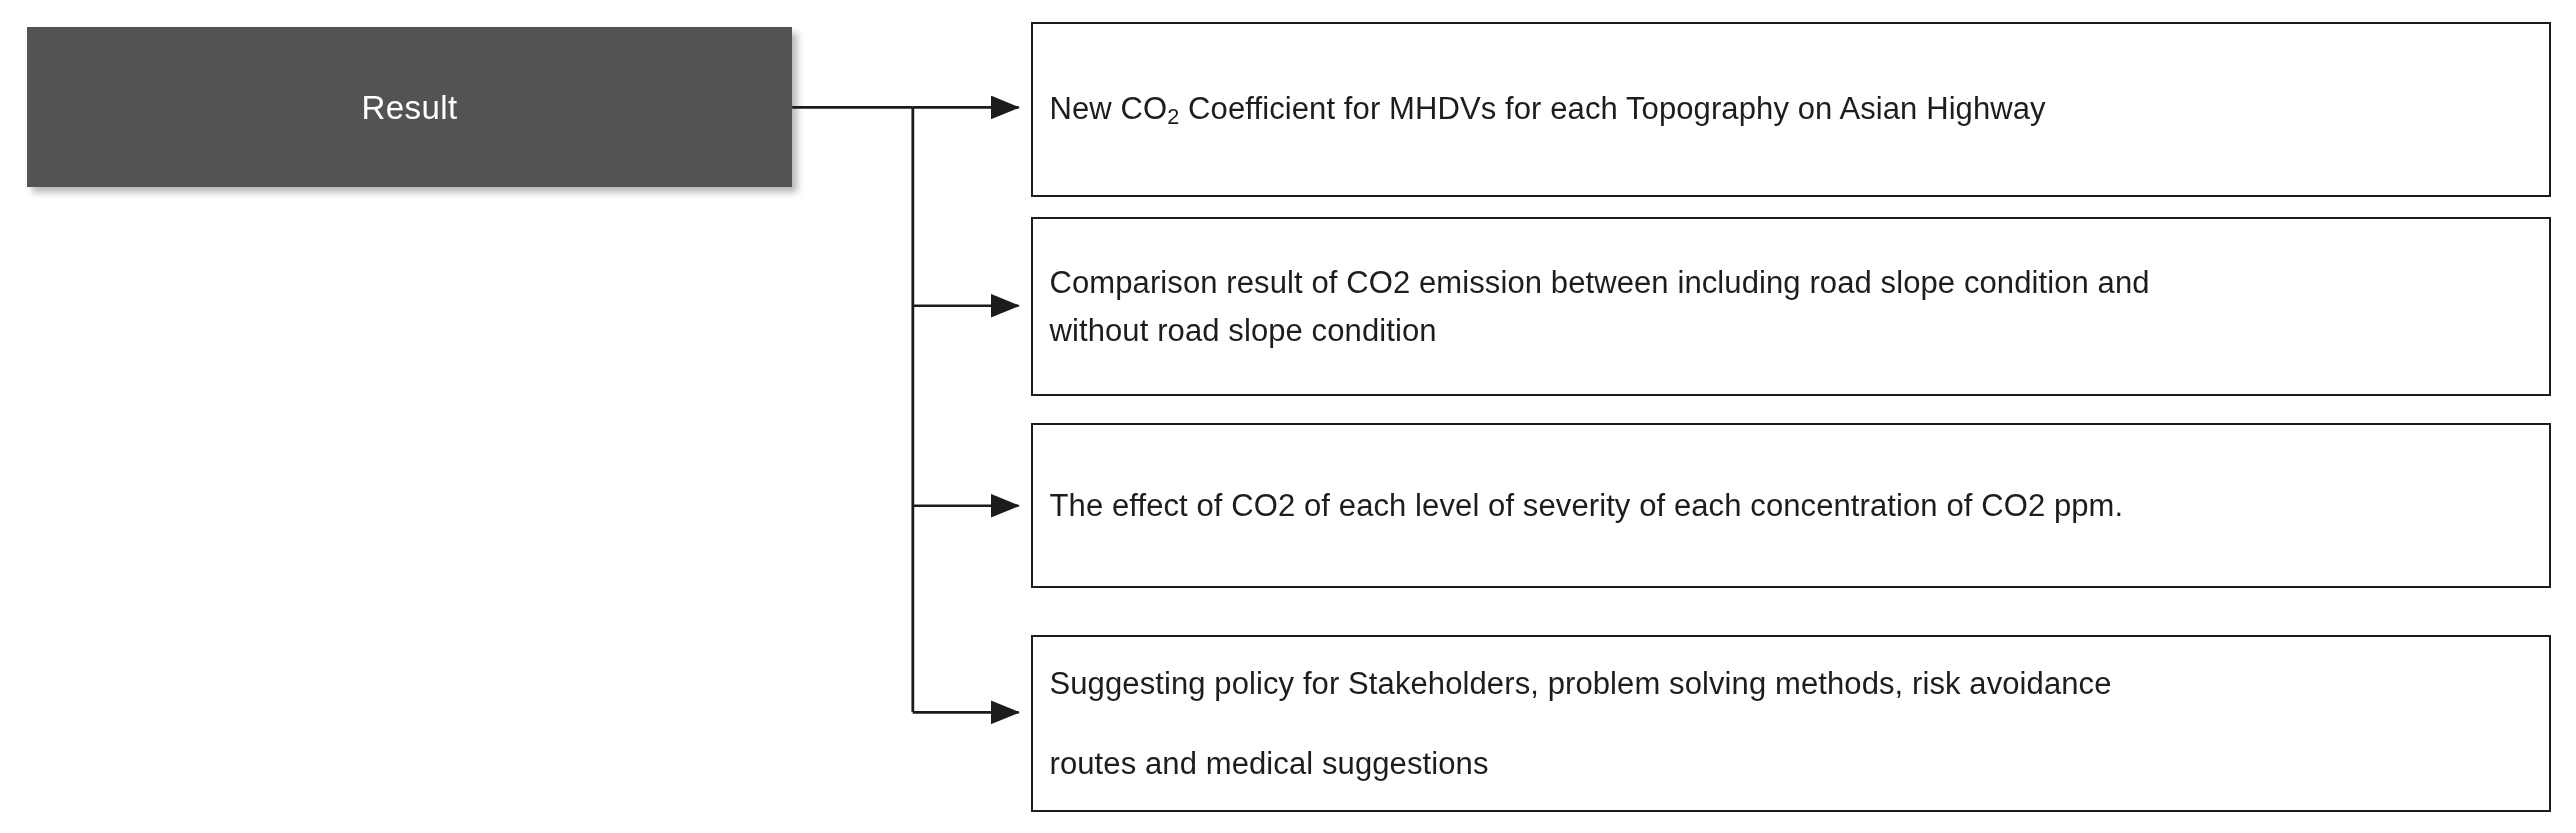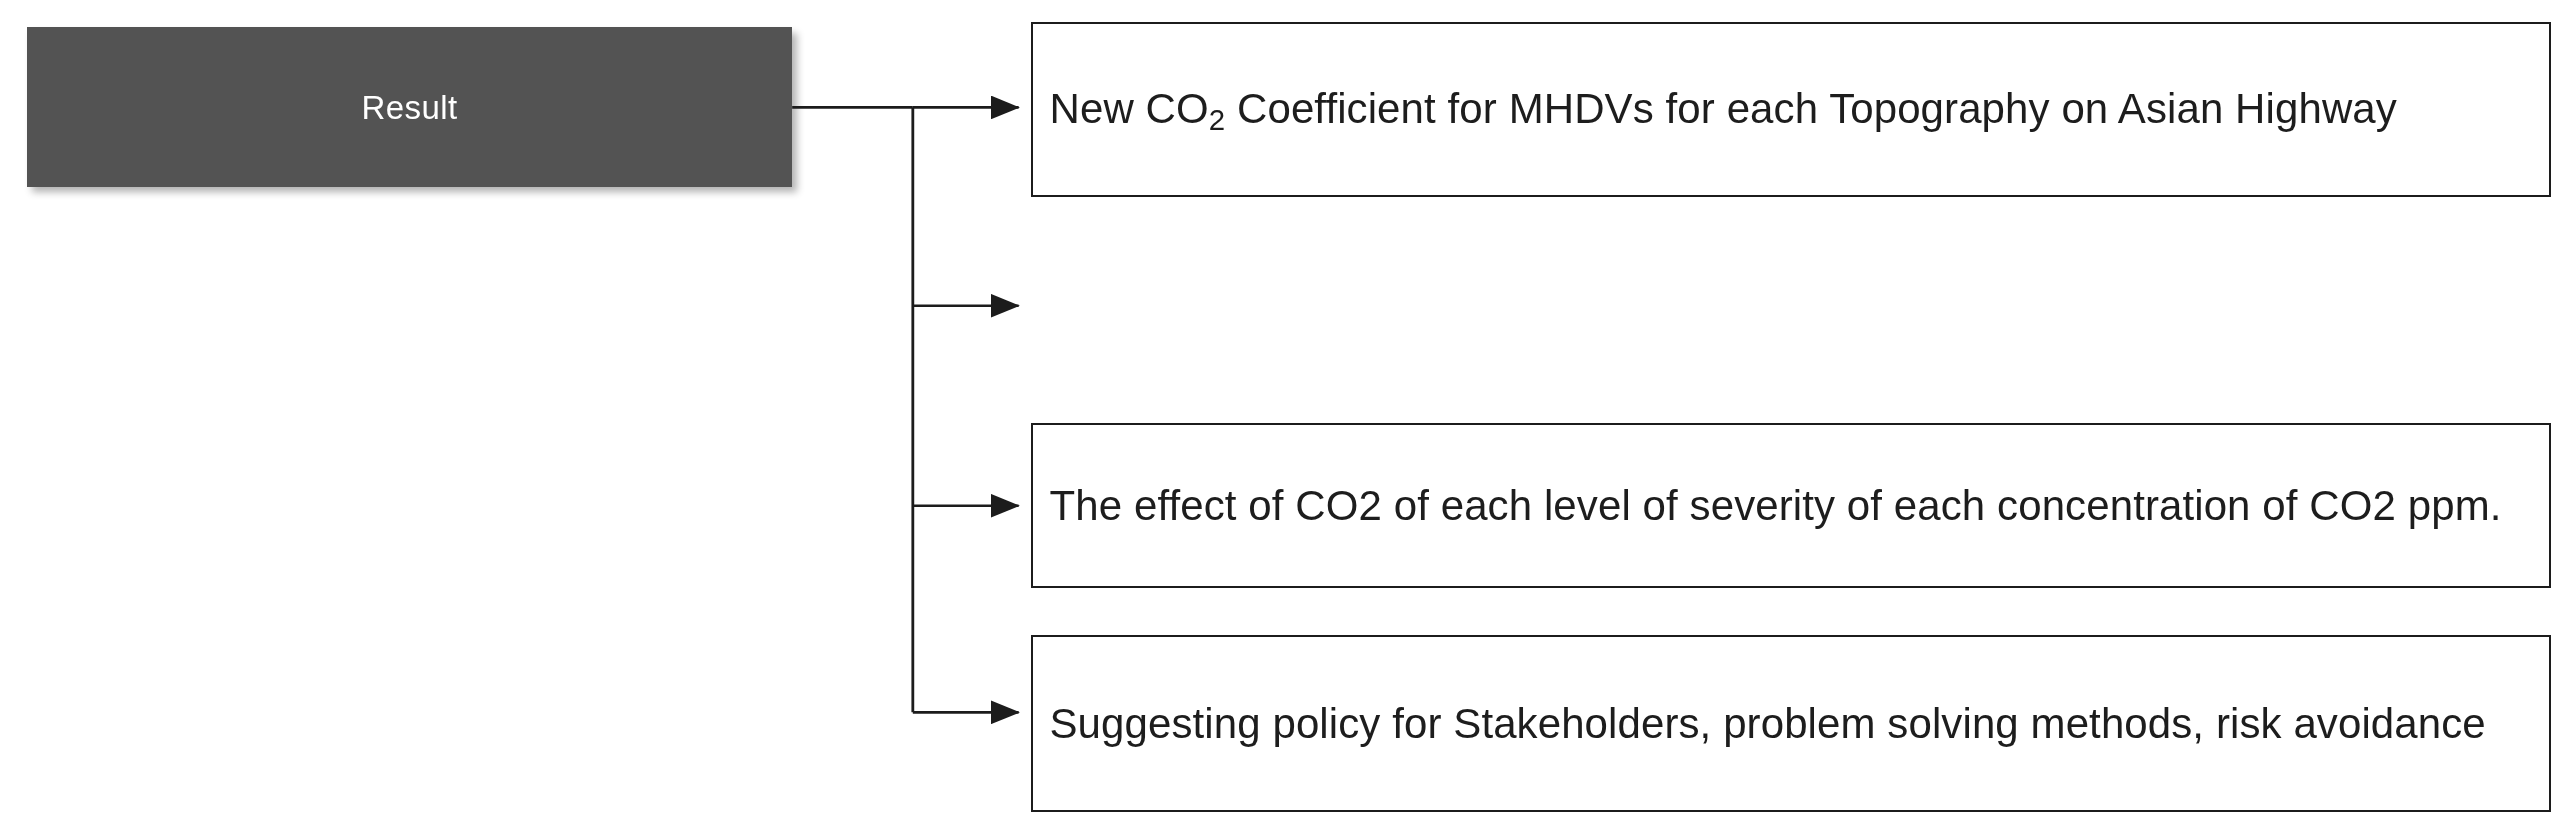--- a/index.html
+++ b/index.html
@@ -63,21 +63,21 @@
     flex-direction: column;
     justify-content: center;
     padding: 0 15px 0 16.5px;
   }
   .result-box.box-1 { top: 21.5px;  height: 175px; }
   .result-box.box-2 { top: 217px; height: 179px; }
   .result-box.box-3 { top: 423px; height: 165px; }
   .result-box.box-4 { top: 635px; height: 177px; gap: 32px; }
 
   .result-text {
-    font-size: 42px;
+    font-size: 31px;
     color: #1d1d1d;
     line-height: 1.52;
     font-weight: 400;
     letter-spacing: 0.1px;
   }
   .result-text sub {
     font-size: 0.70em;
     vertical-align: baseline;
     position: relative;
     top: 0.22em;
@@ -109,23 +109,28 @@
 
     <path d="M1104,612 L1232,612" stroke="#1c1c1c" stroke-width="3.2" fill="none" marker-end="url(#arrowhead)"></path>
 
     <path d="M1104,862 L1232,862" stroke="#1c1c1c" stroke-width="3.2" fill="none" marker-end="url(#arrowhead)"></path>
   </svg>
 
   <div class="result-box box-1">
     <div class="result-text"><span>New CO</span><sub>2</sub><span> Coefficient for MHDVs for each Topography on Asian Highway</span></div>
   </div>
 
+  <div class="result-box box-2">
+    <div class="result-text">Comparison result of CO2 emission between including road slope condition and</div>
+    <div class="result-text">without road slope condition</div>
+  </div>
 
   <div class="result-box box-3">
     <div class="result-text">The effect of CO2 of each level of severity of each concentration of CO2 ppm.</div>
   </div>
 
   <div class="result-box box-4">
     <div class="result-text">Suggesting policy for Stakeholders, problem solving methods, risk avoidance</div>
+    <div class="result-text">routes and medical suggestions</div>
   </div>
 
 </div>
 
 
 </body></html>

